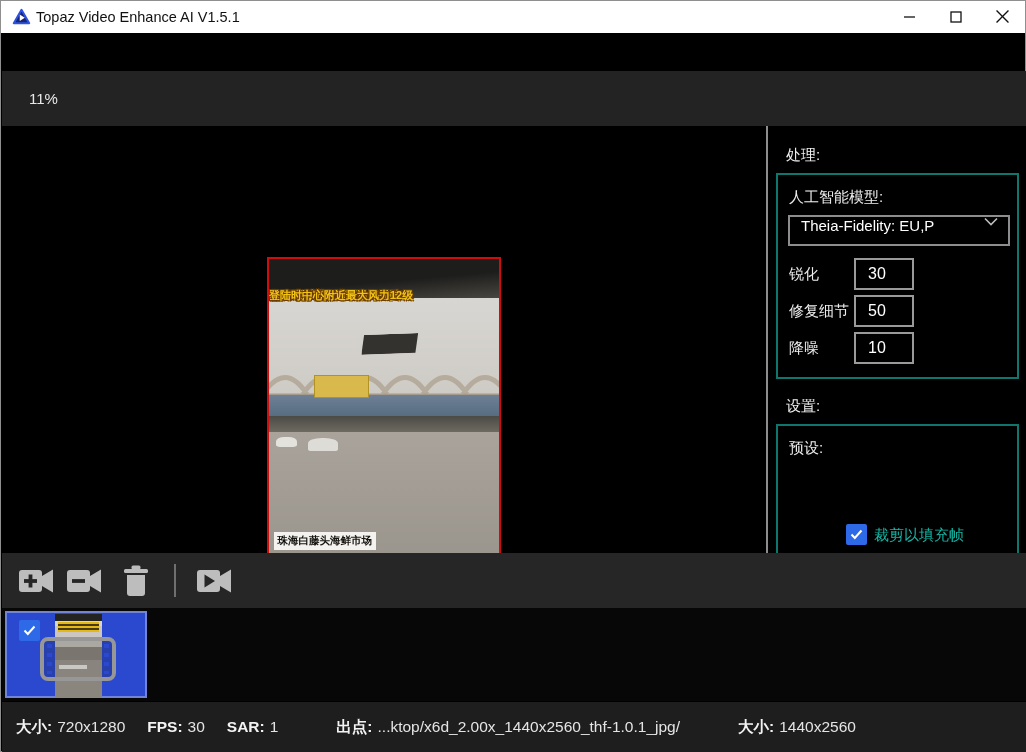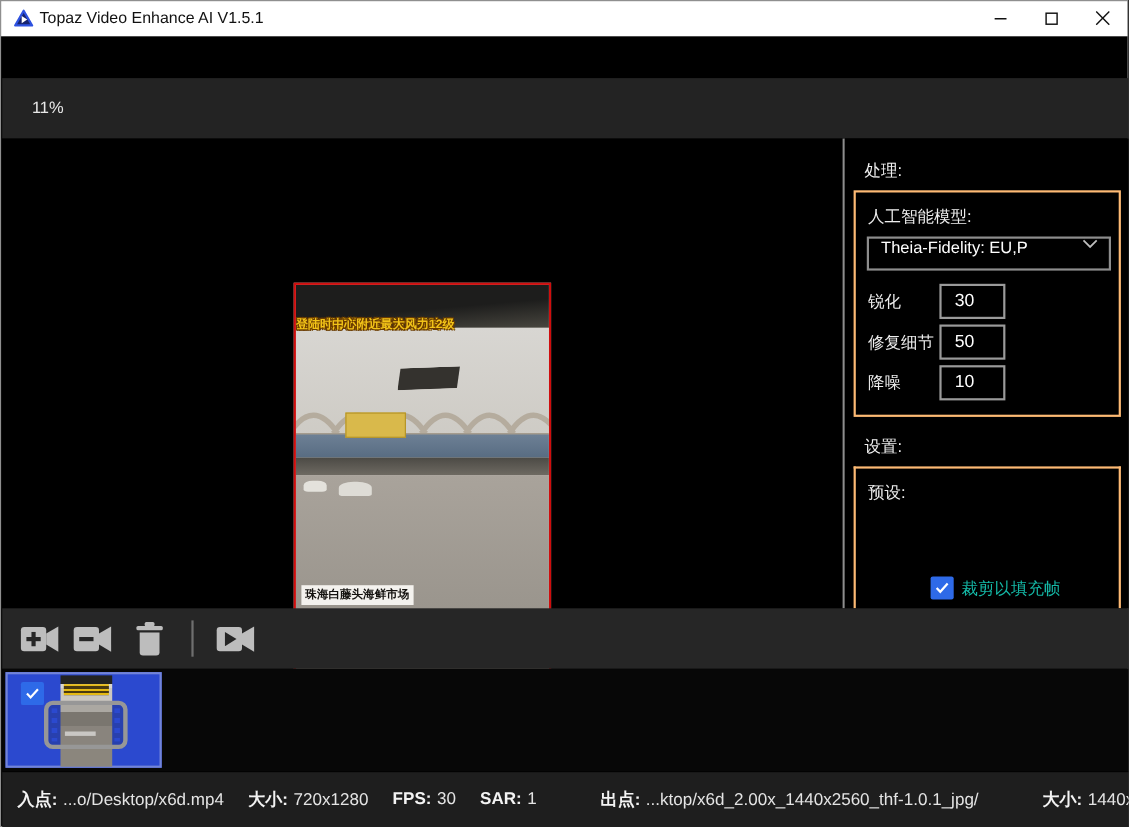--- a/index.html
+++ b/index.html
@@ -66,21 +66,21 @@
   .v-car2{left:17%;top:43.6%;width:13%;height:3%;background:#dedcd6;border-radius:45% 45% 15% 15%;}
   .v-caption-box{left:2%;top:66.5%;background:#f4f2ee;color:#14120f;font-size:10.5px;
                  font-weight:bold;padding:2px 4px;white-space:nowrap;text-align:center;}
   .v-subcaption{left:0;top:76.4%;width:100%;text-align:center;color:#e9e7e1;font-size:9.5px;
                 text-shadow:-1px -1px 0 #54524a,1px -1px 0 #54524a,-1px 1px 0 #54524a,1px 1px 0 #54524a;}
   .v-blob{left:41%;top:91.5%;width:23%;height:10%;background:#33322d;border-radius:45%;filter:blur(1px);}
 
   
   .right-panel{position:absolute;left:767px;top:125px;width:258px;height:427px;overflow:hidden;background:#000;}
   .rp-heading{position:absolute;left:18px;font-size:15px;color:#f0f0f0;}
-  .group-box{position:absolute;left:8px;width:243px;border:2px solid #fdba74;box-sizing:border-box;background:#000;}
+  .group-box{position:absolute;left:8px;width:243px;border:2px solid #0f766e;box-sizing:border-box;background:#000;}
   .gb-label{position:absolute;left:11px;font-size:15px;color:#ededed;}
   .dropdown{position:absolute;left:10px;width:222px;height:31px;background:#000;border:2px solid #8d8d8d;
             box-sizing:border-box;display:flex;align-items:flex-start;color:#fff;font-size:15px;}
   .dropdown .dd-text{margin-left:11px;flex:1;}
   .dropdown svg{margin-right:10px;flex:0 0 auto;}
   .param-label{position:absolute;left:11px;font-size:15px;color:#ededed;}
   .param-input{position:absolute;left:76px;width:60px;height:32px;background:#000;border:2px solid #9a9a9a;
                color:#fff;font-size:16px;padding:0 0 0 12px;box-sizing:border-box;font-family:inherit;outline:none;}
   .checkbox{position:absolute;width:21px;height:21px;background:#2e6ae8;border-radius:2px;
             display:flex;align-items:center;justify-content:center;}
@@ -308,22 +308,20 @@
       <div class="thumb-check">
         <svg width="13" height="11" viewBox="0 0 13 11">
           <polyline points="1.5,5.5 4.8,9 11.5,1.5" fill="none" stroke="#fff" stroke-width="2"></polyline>
           </svg>
       </div>
     </div>
   </div>
 
   <div class="statusbar">
     <span class="sb-item">
-      <span class="lbl">入点:</span><span>...o/Desktop/x6d.mp4</span></span>
-    <span class="sb-item">
       <span class="lbl">大小:</span><span>720x1280</span></span>
     <span class="sb-item">
       <span class="lbl">FPS:</span><span>30</span></span>
     <span class="sb-item">
       <span class="lbl">SAR:</span><span>1</span></span>
     <span class="sb-item sb-gap">
       <span class="lbl">出点:</span><span>...ktop/x6d_2.00x_1440x2560_thf-1.0.1_jpg/</span></span>
     <span class="sb-item sb-gap">
       <span class="lbl">大小:</span><span>1440x2560</span></span>
 

